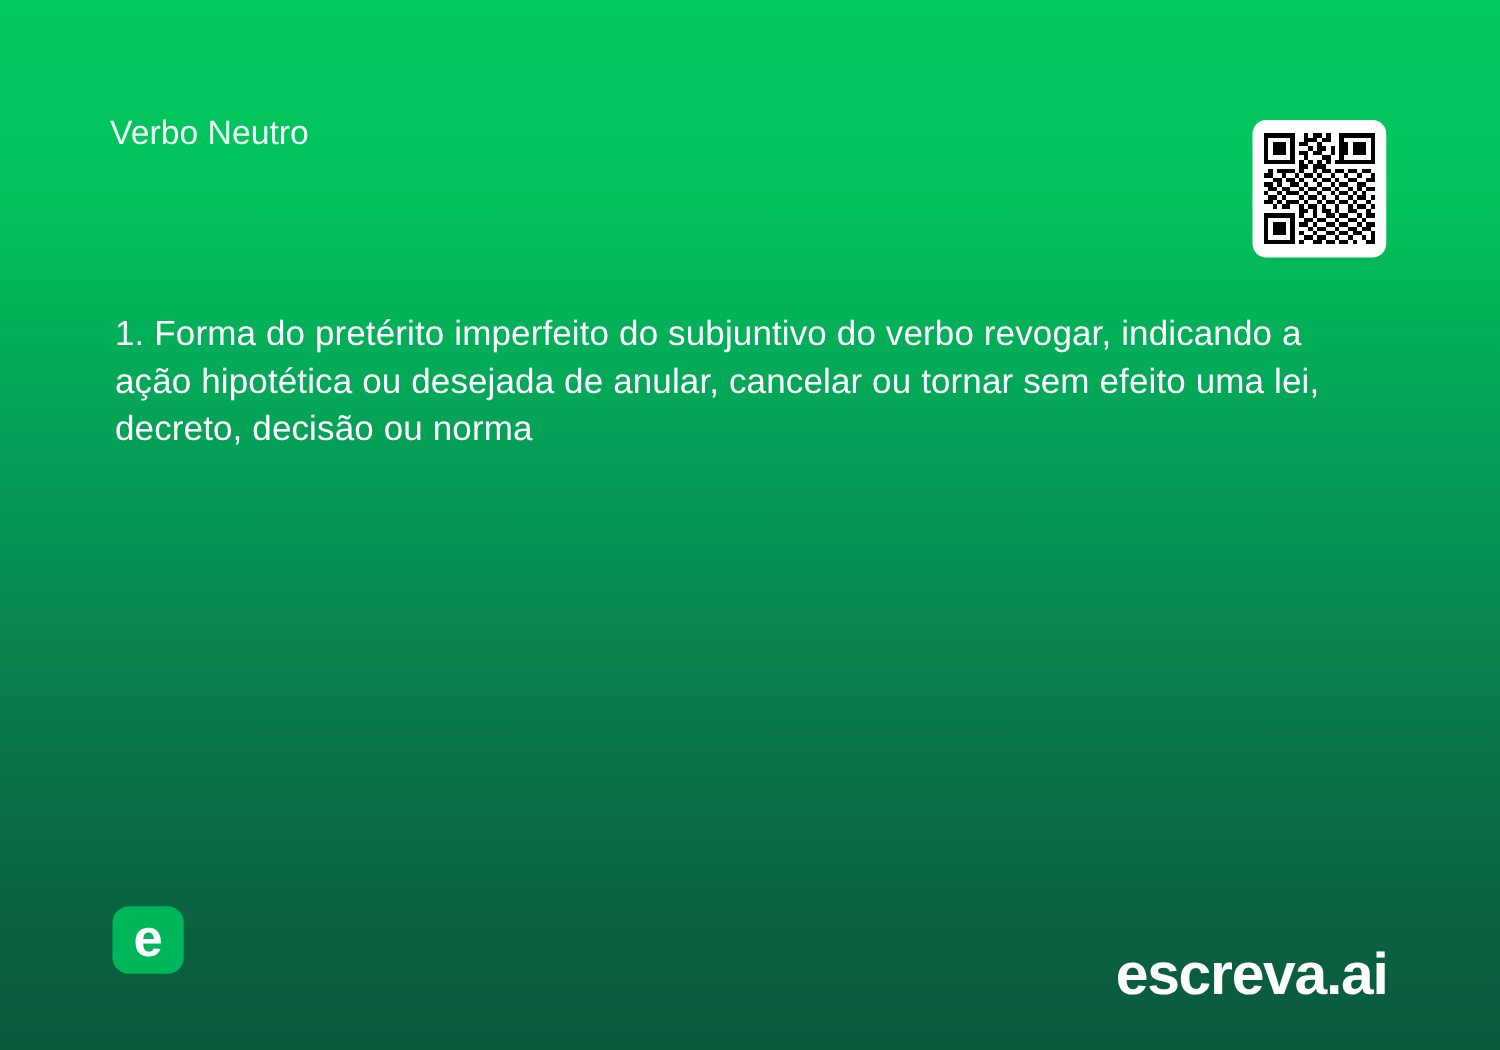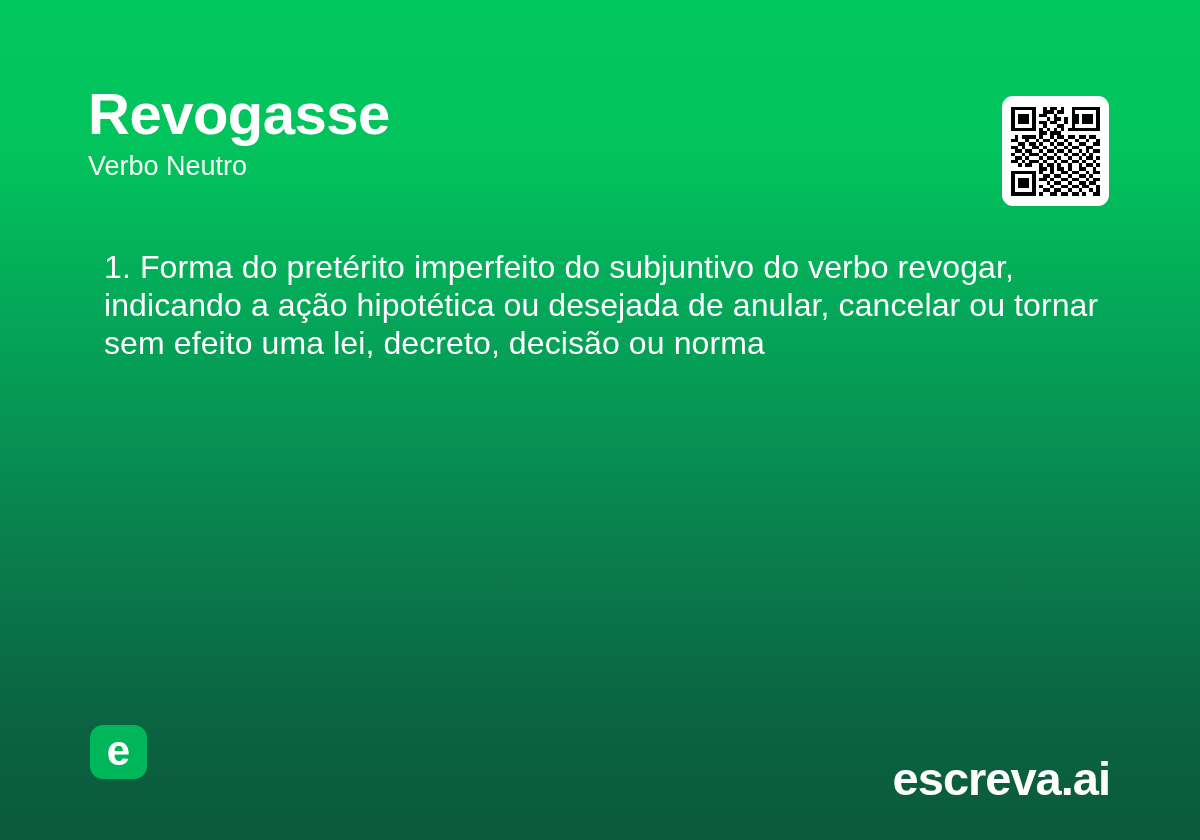--- a/index.html
+++ b/index.html
@@ -70,22 +70,22 @@
   }
 
   
   .definitions {
     position: absolute;
     left: 88px;
     top: 248px;
     width: 1012px;
   }
   .definition {
-    margin: 0 0 25px 16px;
-    font-size: 32px;
+    margin: 0 0 25px 4px;
+    font-size: 28px;
     line-height: 38px;
     font-weight: normal;
     color: #ffffff;
     letter-spacing: 0.1px;
   }
   .definition:last-child {
     margin-bottom: 0;
   }
 
   
@@ -120,21 +120,20 @@
     color: #ffffff;
     margin-top: 29px;
   }
 </style>
 </head>
 <body>
 
 <div class="card">
 
   <div class="header">
-    <h1 class="word-title">Revogasse</h1>
     <p class="word-class">Verbo Neutro</p>
   </div>
 
   <div class="qr-card">
     <svg class="qr-canvas" viewBox="0 0 25 25" shape-rendering="crispEdges" aria-hidden="true">
       <rect x="0" y="0" width="25" height="25" fill="#ffffff"></rect>
       <g id="qr-modules" fill="#000000">
           <rect x="0" y="0" width="1" height="1"></rect>
           <rect x="1" y="0" width="1" height="1"></rect>
           <rect x="2" y="0" width="1" height="1"></rect>

